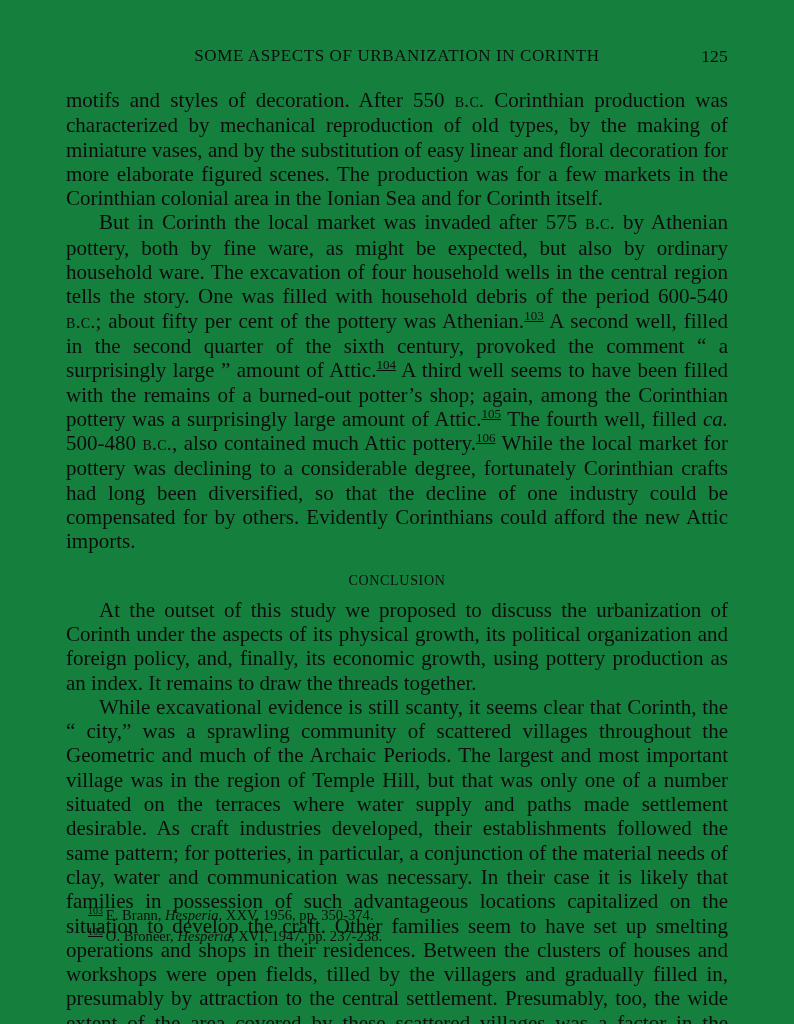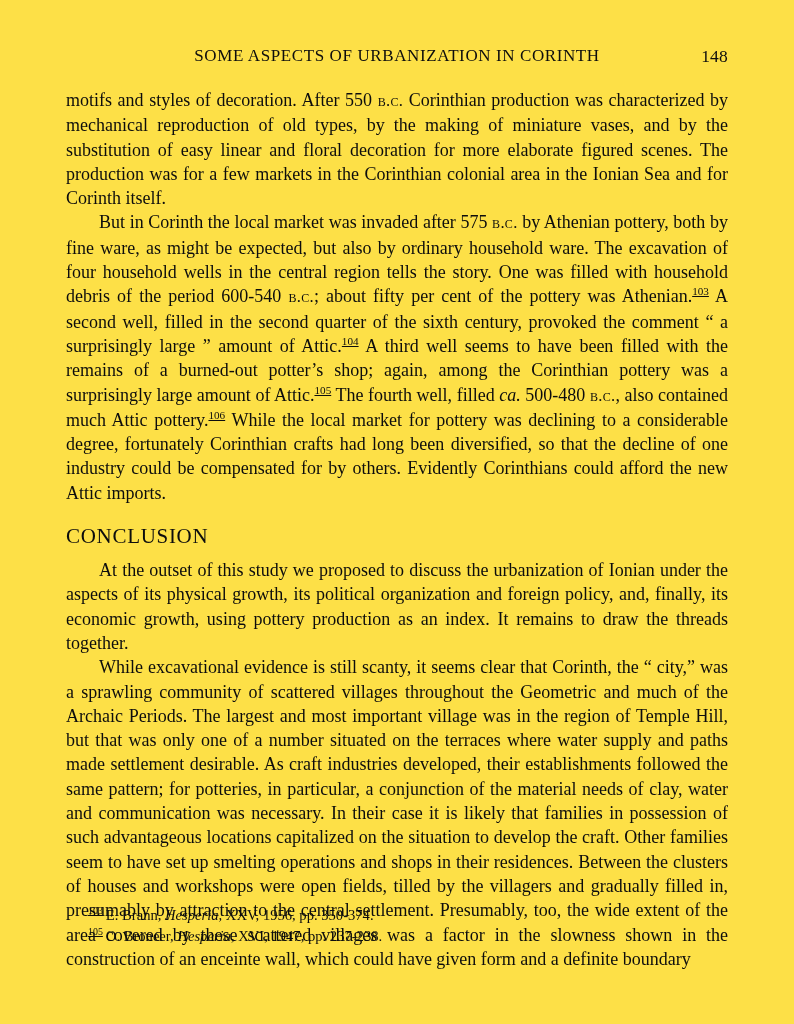--- a/index.html
+++ b/index.html
@@ -13,21 +13,21 @@
     font-family: "Liberation Serif", serif;
     color: #0d0d0d;
     position: relative;
     overflow: hidden;
   }
   .page {
     position: absolute;
     left: 0; top: 0;
     width: 794px;
     height: 1024px;
-    background: #fde047;
+    background: #15803d;
   }
   .running-head {
     position: absolute;
     left: 66px;
     top: 46px;
     width: 662px;
     display: flex;
     align-items: baseline;
     justify-content: center;
   }
@@ -46,21 +46,21 @@
     letter-spacing: 0.2px;
   }
   .body-col {
     position: absolute;
     left: 66px;
     top: 88px;
     width: 662px;
   }
   p.para {
     margin: 0;
-    font-size: 18px;
+    font-size: 21px;
     line-height: 24.3px;
     text-align: justify;
     text-justify: inter-word;
     hyphens: none;
   }
   p.indent {
     text-indent: 33px;
   }
   .sc {
     font-variant: small-caps;
@@ -68,21 +68,22 @@
     letter-spacing: 0.3px;
   }
   .ital { font-style: italic; text-align: center; }
   sup {
     font-size: 0.62em;
     vertical-align: super;
     line-height: 0;
     text-decoration: underline;
   }
   .section-title {
-    font-size: 21px;
+    text-align: center;
+    font-size: 14px;
     letter-spacing: 0.7px;
     margin: 19px 0 9px 0;
   }
   .footnotes {
     position: absolute;
     left: 66px;
     top: 905px;
     width: 662px;
   }
   .footnote {
@@ -100,30 +101,30 @@
 </style>
 </head>
 <body>
 
 <div class="page">
 
   <div class="running-head">
     <span class="running-head-title">SOME ASPECTS OF URBANIZATION IN CORINTH</span>
   </div>
   <div class="page-number" style="right:66px;">
-    <span>148</span>
+    <span>125</span>
   </div>
 
   <div class="body-col">
     <p class="para">motifs and styles of decoration.  After 550 <span class="sc">b.c.</span> Corinthian production was characterized by mechanical reproduction of old types, by the making of miniature vases, and by the substitution of easy linear and floral decoration for more elaborate figured scenes.  The production was for a few markets in the Corinthian colonial area in the Ionian Sea and for Corinth itself.</p>
     <p class="para indent">But in Corinth the local market was invaded after 575 <span class="sc">b.c.</span> by Athenian pottery, both by fine ware, as might be expected, but also by ordinary household ware.  The excavation of four household wells in the central region tells the story.  One was filled with household debris of the period 600-540 <span class="sc">b.c.</span>; about fifty per cent of the pottery was Athenian.<sup>103</sup>  A second well, filled in the second quarter of the sixth century, provoked the comment “ a surprisingly large ” amount of Attic.<sup>104</sup>  A third well seems to have been filled with the remains of a burned-out potter’s shop; again, among the Corinthian pottery was a surprisingly large amount of Attic.<sup>105</sup>  The fourth well, filled <span class="ital">ca.</span> 500-480 <span class="sc">b.c.</span>, also contained much Attic pottery.<sup>106</sup>  While the local market for pottery was declining to a considerable degree, fortunately Corinthian crafts had long been diversified, so that the decline of one industry could be compensated for by others.  Evidently Corinthians could afford the new Attic imports.</p>
 
     <div class="section-title">CONCLUSION</div>
 
-    <p class="para indent">At the outset of this study we proposed to discuss the urbanization of Ionian under the aspects of its physical growth, its political organization and foreign policy, and, finally, its economic growth, using pottery production as an index.  It remains to draw the threads together.</p>
+    <p class="para indent">At the outset of this study we proposed to discuss the urbanization of Corinth under the aspects of its physical growth, its political organization and foreign policy, and, finally, its economic growth, using pottery production as an index.  It remains to draw the threads together.</p>
     <p class="para indent">While excavational evidence is still scanty, it seems clear that Corinth, the “ city,” was a sprawling community of scattered villages throughout the Geometric and much of the Archaic Periods.  The largest and most important village was in the region of Temple Hill, but that was only one of a number situated on the terraces where water supply and paths made settlement desirable.  As craft industries developed, their establishments followed the same pattern; for potteries, in particular, a conjunction of the material needs of clay, water and communication was necessary.  In their case it is likely that families in possession of such advantageous locations capitalized on the situation to develop the craft.  Other families seem to have set up smelting operations and shops in their residences.  Between the clusters of houses and workshops were open fields, tilled by the villagers and gradually filled in, presumably by attraction to the central settlement.  Presumably, too, the wide extent of the area covered by these scattered villages was a factor in the slowness shown in the construction of an enceinte wall, which could have given form and a definite boundary</p>
   </div>
 
   <div class="footnotes">
     <p class="footnote">
       <sup>103</sup><span>E. Brann, <span class="ital">Hesperia,</span> XXV, 1956, pp. 350-374.</span>
     </p>
     <p class="footnote">
       <sup>105</sup><span>O. Broneer, <span class="ital">Hesperia,</span> XVI, 1947, pp. 237-238.</span>
     </p>

